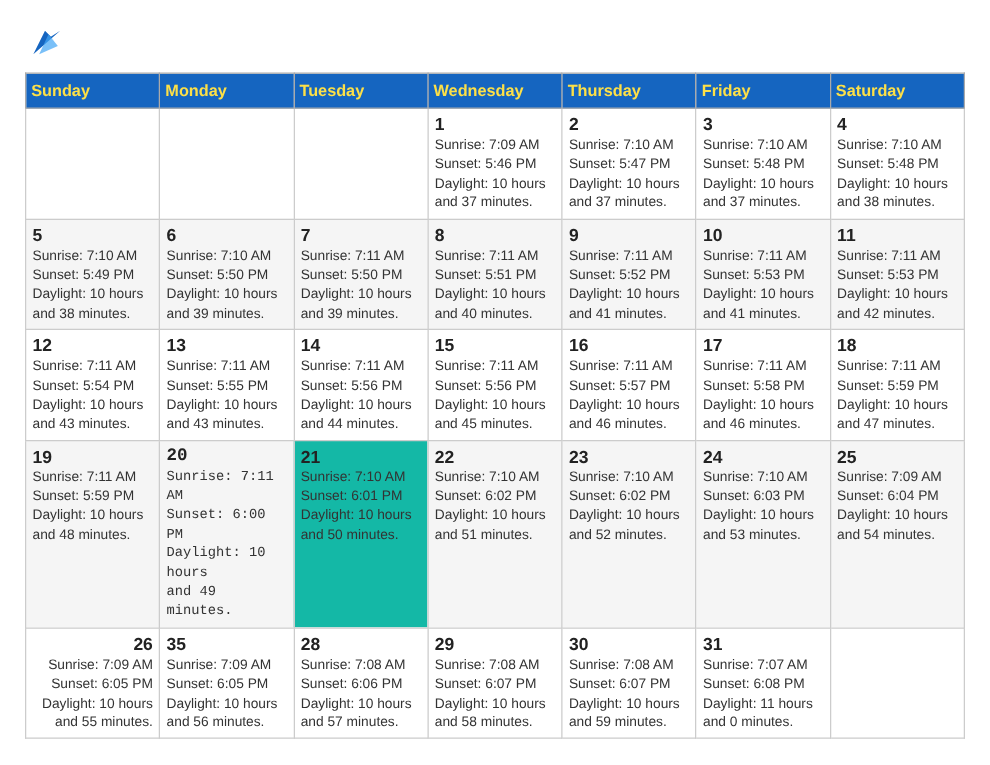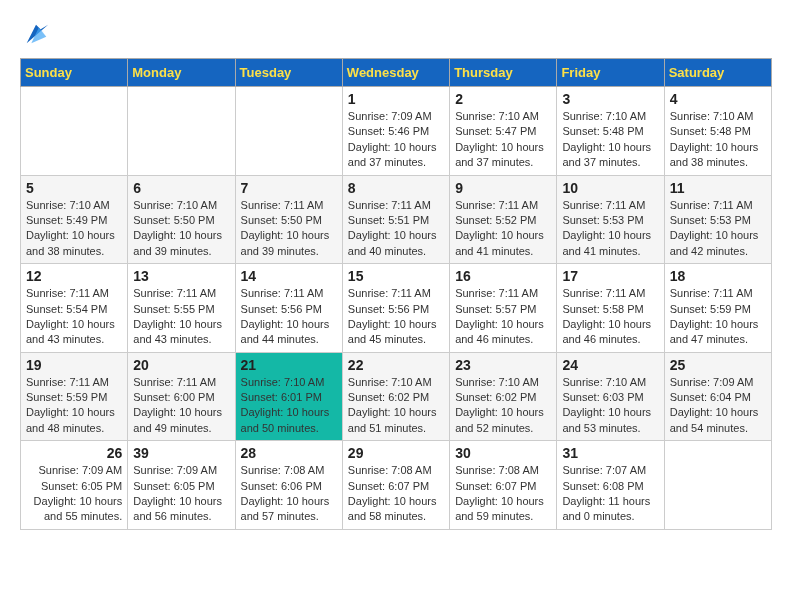--- a/index.html
+++ b/index.html
@@ -268,21 +268,21 @@
         </td>
       </tr>
       <tr>
         <td style="background-color: rgb(245, 245, 245);">
           <span class="day-num">19</span>
           <div class="day-info" style="white-space: pre-line;">Sunrise: 7:11 AM
 Sunset: 5:59 PM
 Daylight: 10 hours
 and 48 minutes.</div>
         </td>
-        <td style="background-color: rgb(245, 245, 245);">
+        <td style="background-color: rgb(245, 245, 245); font-family: Liberation Mono, monospace;">
           <span class="day-num">20</span>
           <div class="day-info" style="white-space: pre-line;">Sunrise: 7:11 AM
 Sunset: 6:00 PM
 Daylight: 10 hours
 and 49 minutes.</div>
         </td>
         <td style="background-color: #14b8a6;">
           <span class="day-num">21</span>
           <div class="day-info" style="white-space: pre-line;">Sunrise: 7:10 AM
 Sunset: 6:01 PM
@@ -320,21 +320,21 @@
       </tr>
       <tr>
         <td style="background-color: rgb(255, 255, 255); text-align: right;">
           <span class="day-num">26</span>
           <div class="day-info" style="white-space: pre-line;">Sunrise: 7:09 AM
 Sunset: 6:05 PM
 Daylight: 10 hours
 and 55 minutes.</div>
         </td>
         <td style="background-color: rgb(255, 255, 255);">
-          <span class="day-num">39</span>
+          <span class="day-num">35</span>
           <div class="day-info" style="white-space: pre-line;">Sunrise: 7:09 AM
 Sunset: 6:05 PM
 Daylight: 10 hours
 and 56 minutes.</div>
         </td>
         <td style="background-color: rgb(255, 255, 255);">
           <span class="day-num">28</span>
           <div class="day-info" style="white-space: pre-line;">Sunrise: 7:08 AM
 Sunset: 6:06 PM
 Daylight: 10 hours

